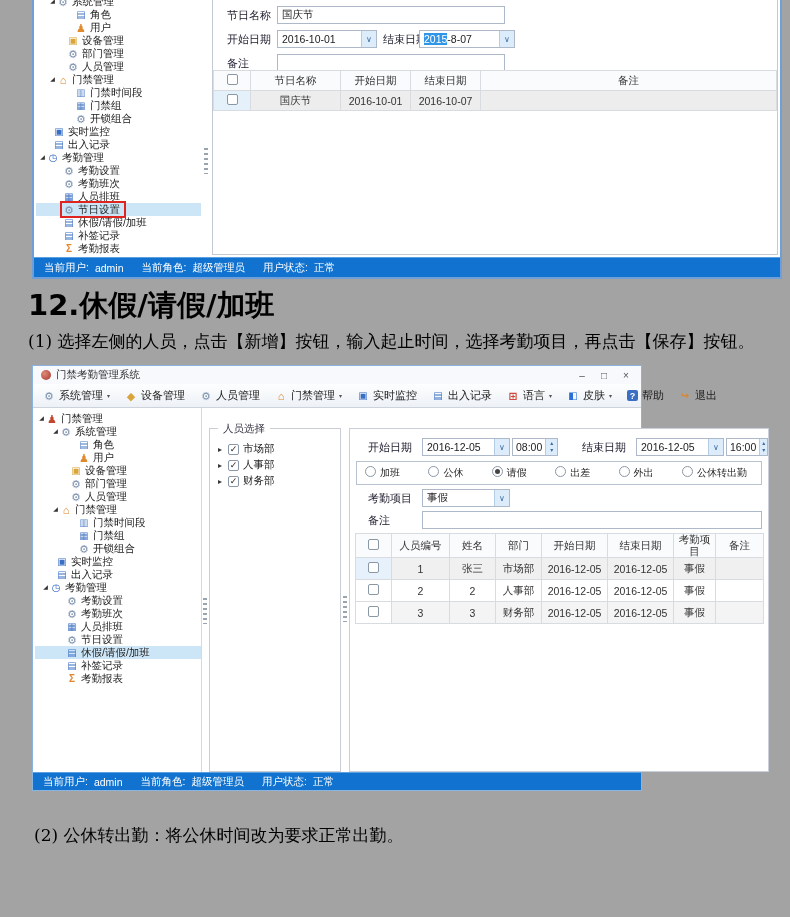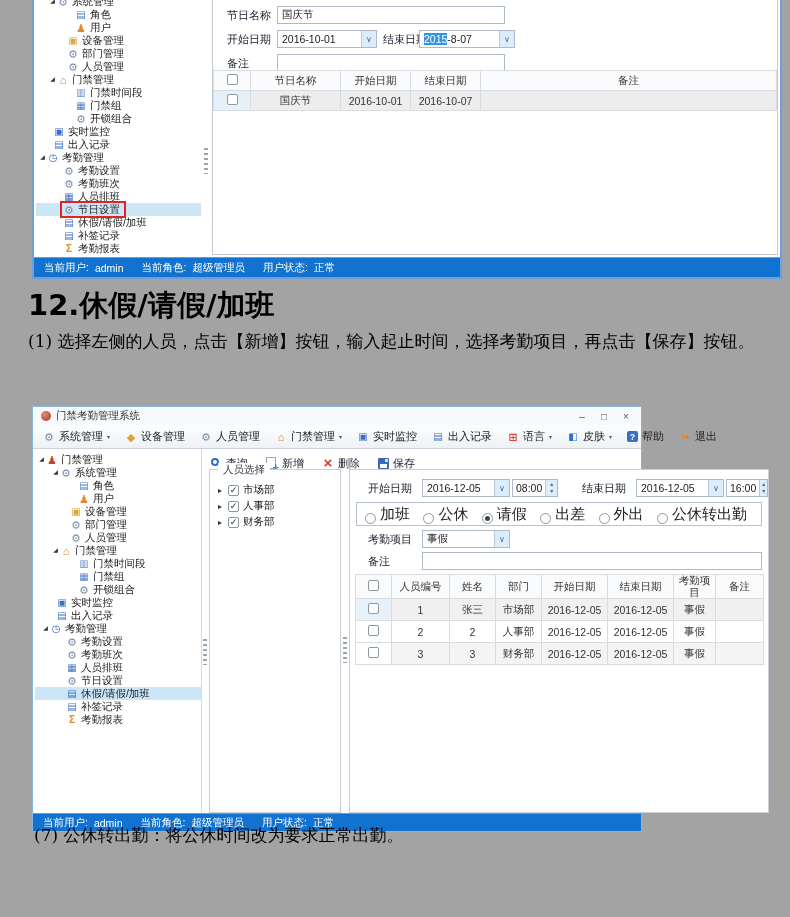--- a/index.html
+++ b/index.html
@@ -89,21 +89,21 @@
 #s1-tree{left:2px;top:-5px;width:165px;height:260px}
 #s1-grip{left:170px;top:148px}
 #s1-panel{position:absolute;left:178px;top:0;width:566px;height:255px;border:1px solid #c3cad3;border-top:none;background:#fff}
 #s1-status{height:20px}
 
 
 .doc-h{position:absolute;left:28px;font-size:29px;font-weight:bold;color:#000;font-family:"DejaVu Sans","Liberation Sans",sans-serif;letter-spacing:0}
 .doc-p{position:absolute;font-size:17px;line-height:1.62;color:#000;font-family:"DejaVu Serif","Liberation Serif",serif}
 
 
-#shot2{left:32px;top:406px;width:610px;height:426px;border:1px solid #8ab4e0}
+#shot2{left:32px;top:365px;width:610px;height:426px;border:1px solid #8ab4e0}
 #s2-titlebar{position:absolute;left:0;right:0;top:0;height:18px;background:#f7f9fc;display:flex;align-items:center;padding:0 8px;font-size:10.5px;color:#333}
 .app-ic{width:10px;height:10px;border-radius:50%;background:radial-gradient(circle at 35% 35%,#e08a7a,#a5352c);margin-right:5px;flex:0 0 auto}
 #s2-titlebar .sp{flex:1}
 .wbtn{width:14px;text-align:center;color:#555;font-size:10px;margin-left:8px}
 #s2-menubar{position:absolute;left:0;right:0;top:18px;height:24px;background:linear-gradient(#fdfefe,#edf1f6);border-bottom:1px solid #ccd3dc;display:flex;align-items:center;gap:15px;padding-left:10px;font-size:11px;color:#222}
 .mi{display:inline-flex;align-items:center;gap:4px;white-space:nowrap}
 .ddar{display:none;font-size:6px;color:#555}
 .ddar::before{content:"▾"}
 .f-dd .ddar{display:inline}
 #s2-tree{left:2px;top:46px;width:166px;height:358px}
@@ -113,21 +113,21 @@
 #s2-toolbar{position:absolute;left:178px;top:45px;height:22px;display:flex;align-items:center;gap:18px;font-size:11px;color:#223}
 .ti{display:inline-flex;align-items:center;gap:4px;white-space:nowrap}
 #s2-person{position:absolute;left:176px;top:62px;width:132px;height:344px;border:1px solid #c9ced6;background:#fff}
 #s2-person .legend{position:absolute;top:-7px;left:8px;background:#fff;padding:0 5px;font-size:10.5px;color:#334}
 #s2-person .plist{padding:12px 0 0 6px}
 .prow{display:flex;align-items:center;gap:4px;height:16px;font-size:10.5px;white-space:nowrap}
 .parr{width:8px;font-size:8px;color:#333;text-align:center}
 .parr::before{content:"▸"}
 #s2-main{position:absolute;left:316px;top:62px;width:420px;height:344px;border:1px solid #c8cfd8;background:#fff}
 #radiobox{position:absolute;left:6px;top:32px;width:406px;height:24px;border:1px solid #b9c3cf;display:flex;align-items:center;justify-content:space-between;padding:0 14px 0 8px}
-.ritem{display:inline-flex;align-items:flex-end;gap:4px;font-size:15px;white-space:nowrap}
+.ritem{display:inline-flex;align-items:flex-start;gap:4px;font-size:10px;white-space:nowrap}
 #s2-status{height:18px}
 </style>
 </head>
 <body>
 
 <div class="page">
 
   <div class="win" id="shot1">
     <div class="tree" id="s1-tree">
 
@@ -597,42 +597,20 @@
         <div class="trow idx20" style="padding-left: 22px;">
           <span class="arr"></span>
           <span class="grp">
             <span class="ic i-sigma-icon"></span>
             <span>考勤报表</span>
           </span>
         </div>
       </div>
     <div class="grip" id="s2-grip1"></div>
 
-    <div id="s2-toolbar">
-
-        <span class="ti idx0">
-          <span class="ic i-search-icon"></span>
-          <span>查询</span>
-        </span>
-
-        <span class="ti idx1">
-          <span class="ic i-add-icon"></span>
-          <span>新增</span>
-        </span>
-
-        <span class="ti idx2">
-          <span class="ic i-delete-icon"></span>
-          <span>删除</span>
-        </span>
-
-        <span class="ti idx3">
-          <span class="ic i-save-icon"></span>
-          <span>保存</span>
-        </span>
-      </div>
 
     <div id="s2-person">
       <span class="legend">人员选择</span>
       <div class="plist">
 
           <div class="prow idx0 f-checked">
             <span class="parr"></span>
             <span class="cb"></span>
             <span>市场部</span>
           </div>
@@ -786,15 +764,15 @@
     <div class="statusbar" id="s2-status">
       <span class="sl">当前用户:</span>
         <span class="sv">admin</span>
       <span class="sl">当前角色:</span>
         <span class="sv">超级管理员</span>
       <span class="sl">用户状态:</span>
         <span class="sv">正常</span>
     </div>
   </div>
 
-  <div class="doc-p" style="left:34px;top:822px;width:740px">(7) 公休转出勤：将公休时间改为要求正常出勤。</div>
+  <div class="doc-p" style="left:34px;top:822px;width:740px">(2) 公休转出勤：将公休时间改为要求正常出勤。</div>
 
 </div>
 
 </body></html>

